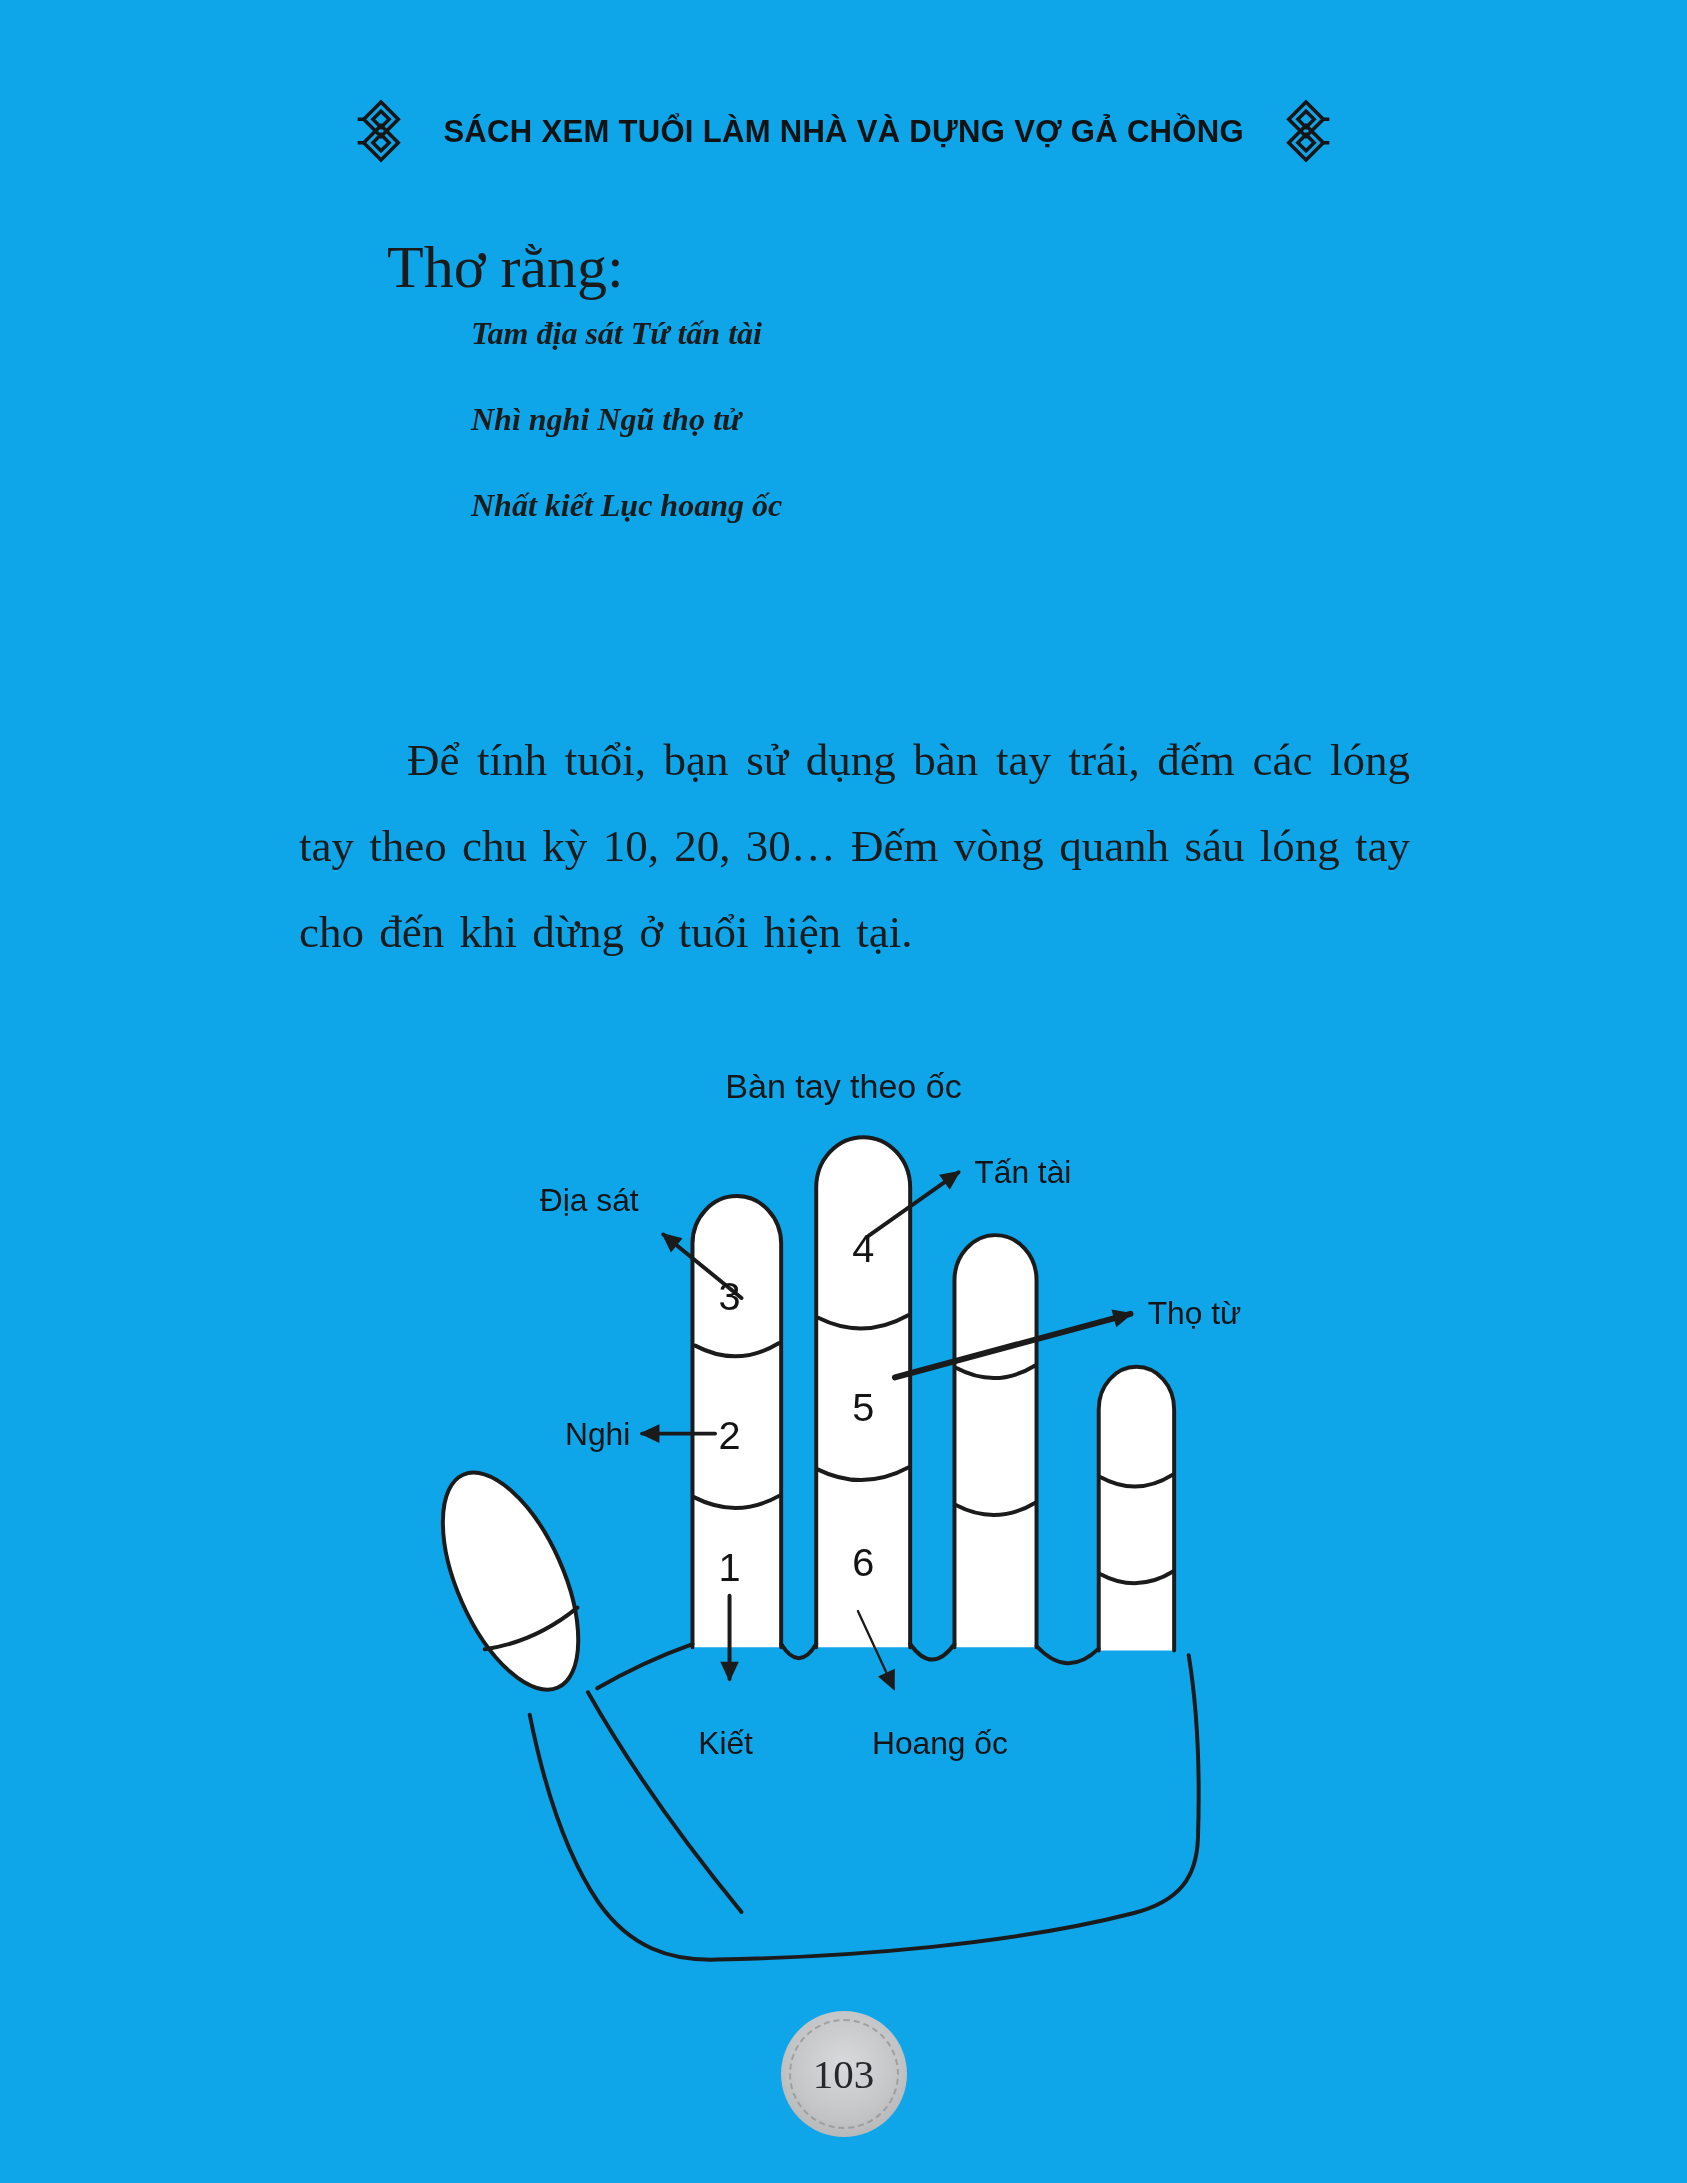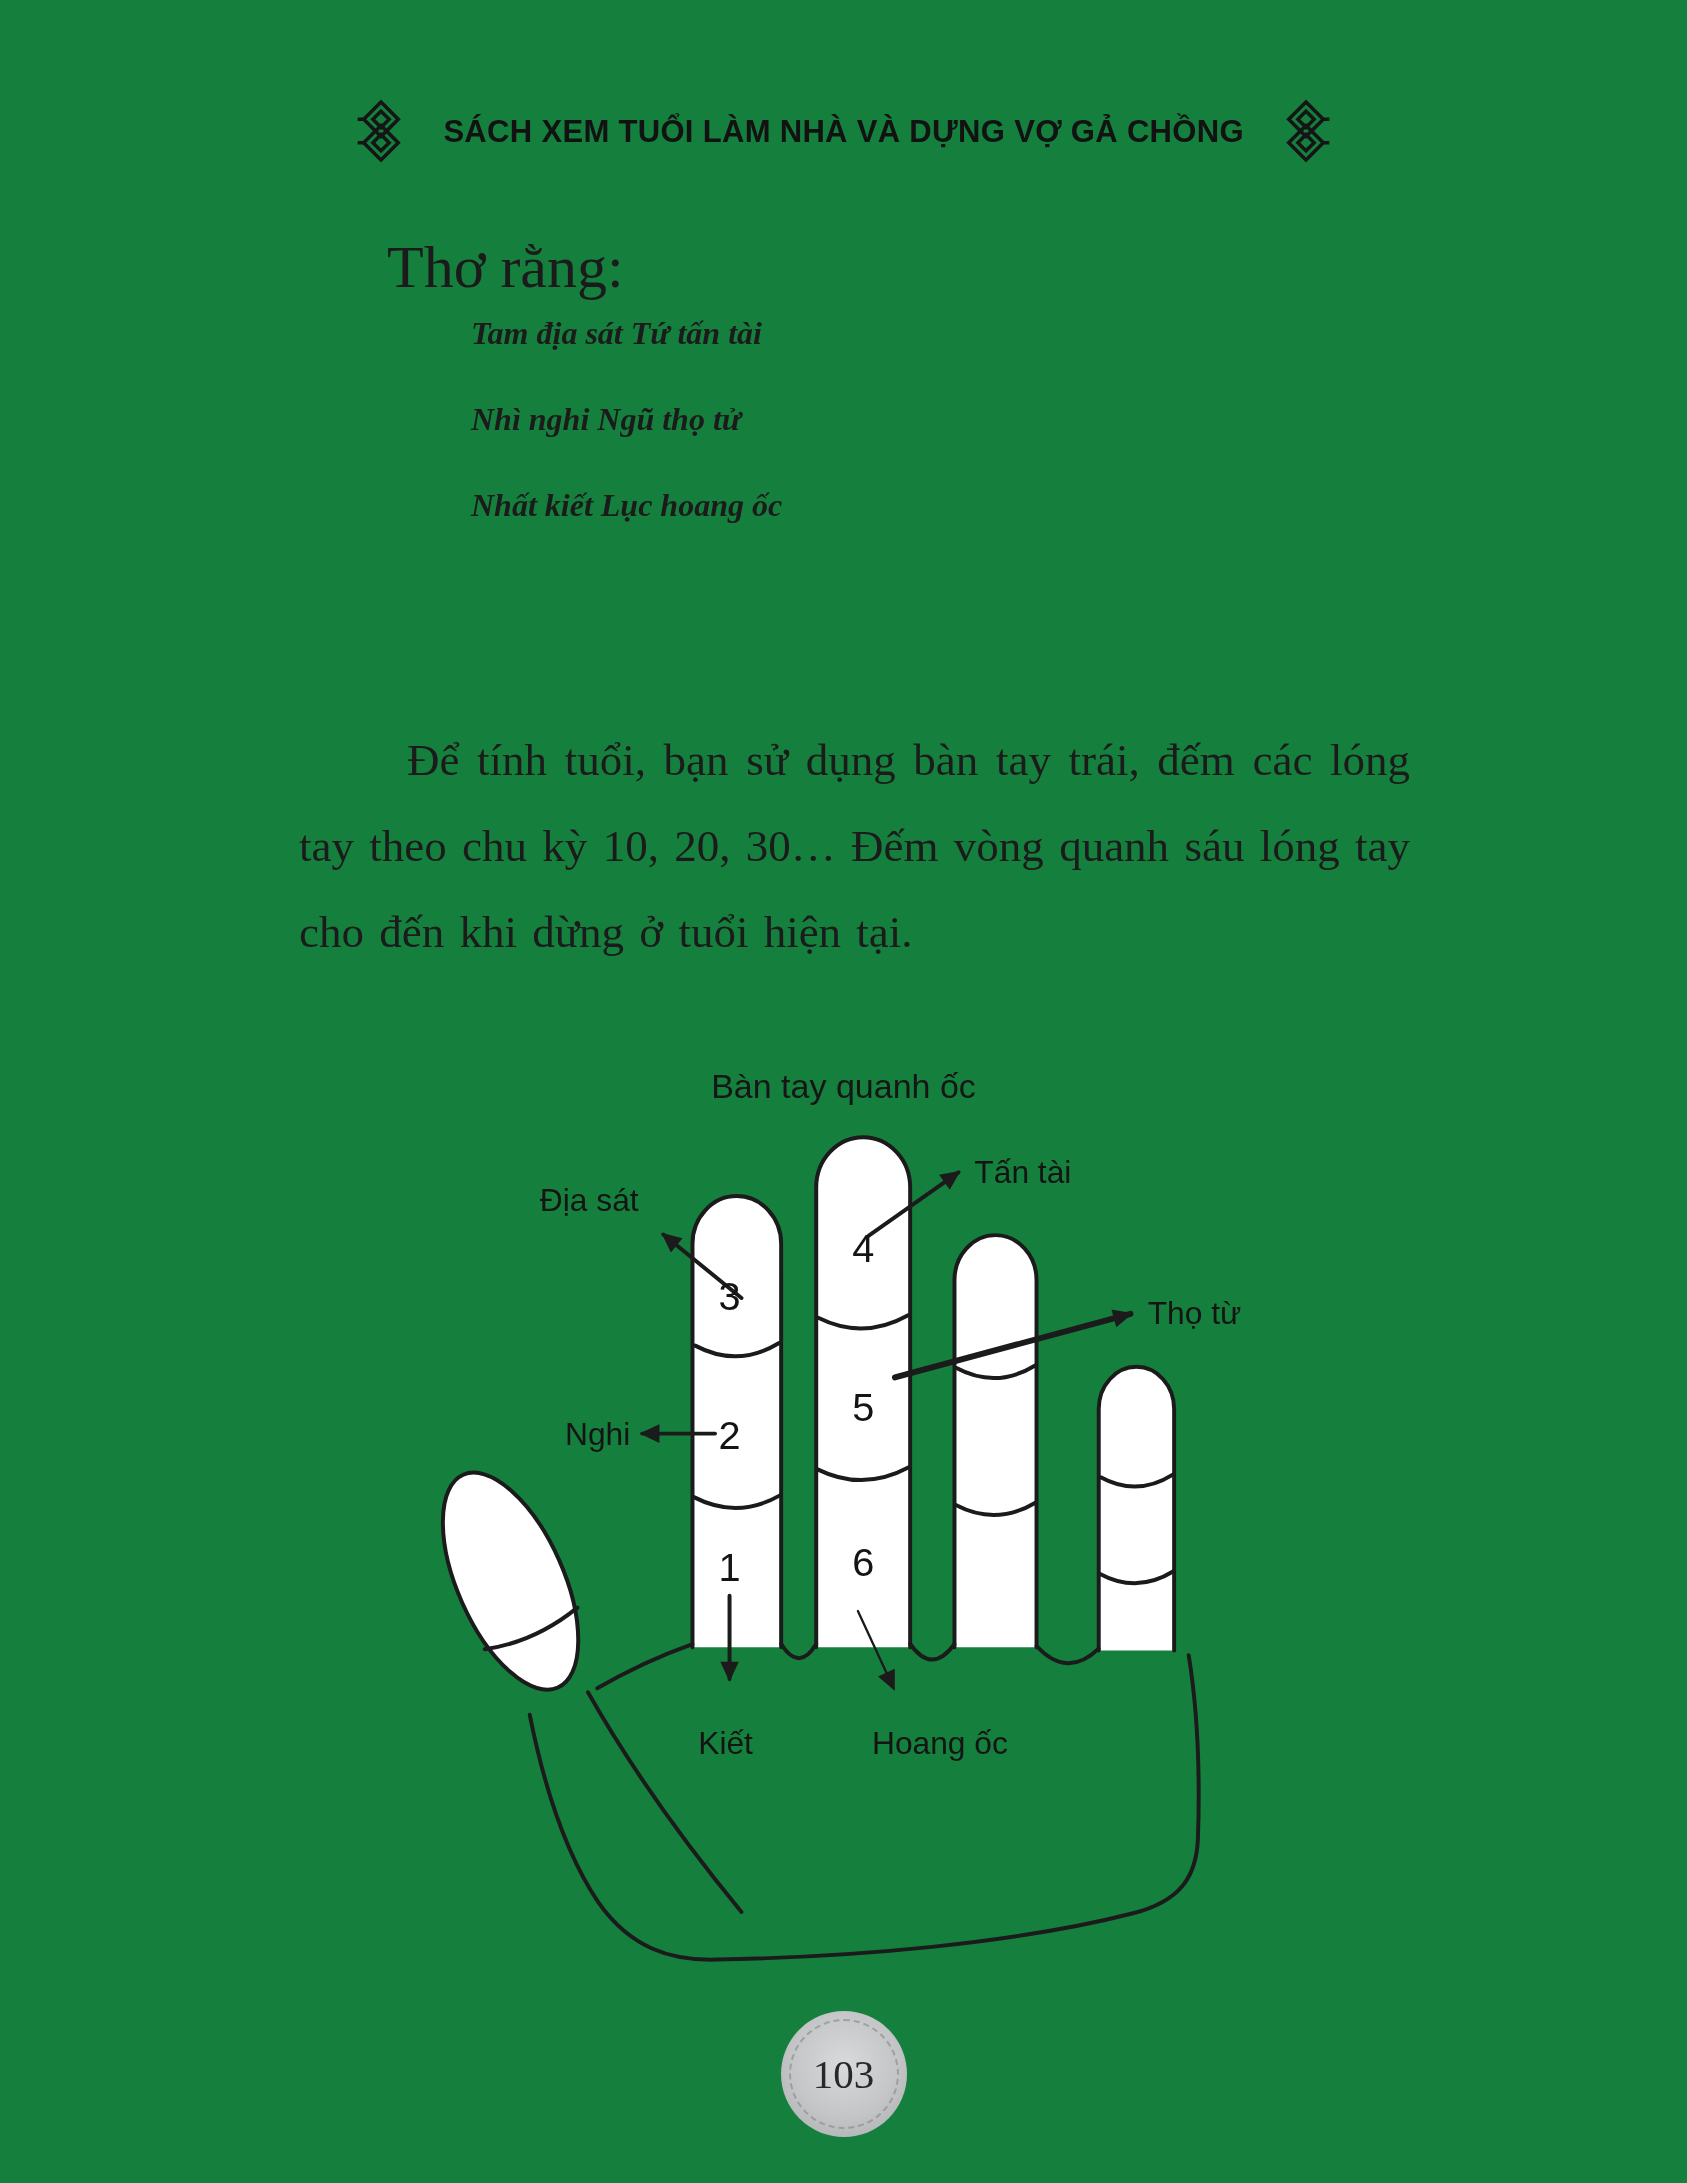--- a/index.html
+++ b/index.html
@@ -1,19 +1,19 @@
 <!DOCTYPE html>
 <html style="font-size:10.6px"><head>
 <meta charset="utf-8">
 <style>
   html,body { margin:0; padding:0; background:#e8e8e8; }
   .page {
     position:relative;
     width:1687px; height:2183px;
-    background:#15803d;
+    background:#0ea5e9;
     font-family:"Liberation Serif","DejaVu Serif",serif;
     color:#1b1b1b;
     overflow:hidden;
     margin:0 auto;
   }
 
   
   .header {
     position:absolute; top:98px; left:0; width:100%;
     display:flex; justify-content:center; align-items:center; gap:24px;
@@ -109,21 +109,21 @@
   <div class="tho-rang">Thơ rằng:</div>
   <div class="poem">
     <div class="poem-line">Tam địa sát Tứ tấn tài</div>
     <div class="poem-line">Nhì nghi Ngũ thọ tử</div>
     <div class="poem-line">Nhất kiết Lục hoang ốc</div>
   </div>
 
   <p class="section-body">Để tính tuổi, bạn sử dụng bàn tay trái, đếm các lóng tay theo chu kỳ 10, 20, 30… Đếm vòng quanh sáu lóng tay cho đến khi dừng ở tuổi hiện tại.</p>
 
   <div class="diagram">
-    <div class="diagram-caption">Bàn tay quanh ốc</div>
+    <div class="diagram-caption">Bàn tay theo ốc</div>
 
     <svg class="hand-svg" width="827" height="880" viewBox="0 0 1250 1330">
       <defs>
         <marker id="ah" markerUnits="userSpaceOnUse" markerWidth="40" markerHeight="40" refX="30" refY="20" orient="auto">
           <path d="M4 6 L34 20 L4 34 Z" fill="#1b1b1b"></path>
         </marker>
       </defs>
 
       <g stroke="#1b1b1b" stroke-width="6" fill="none" stroke-linecap="round" stroke-linejoin="round">
 

